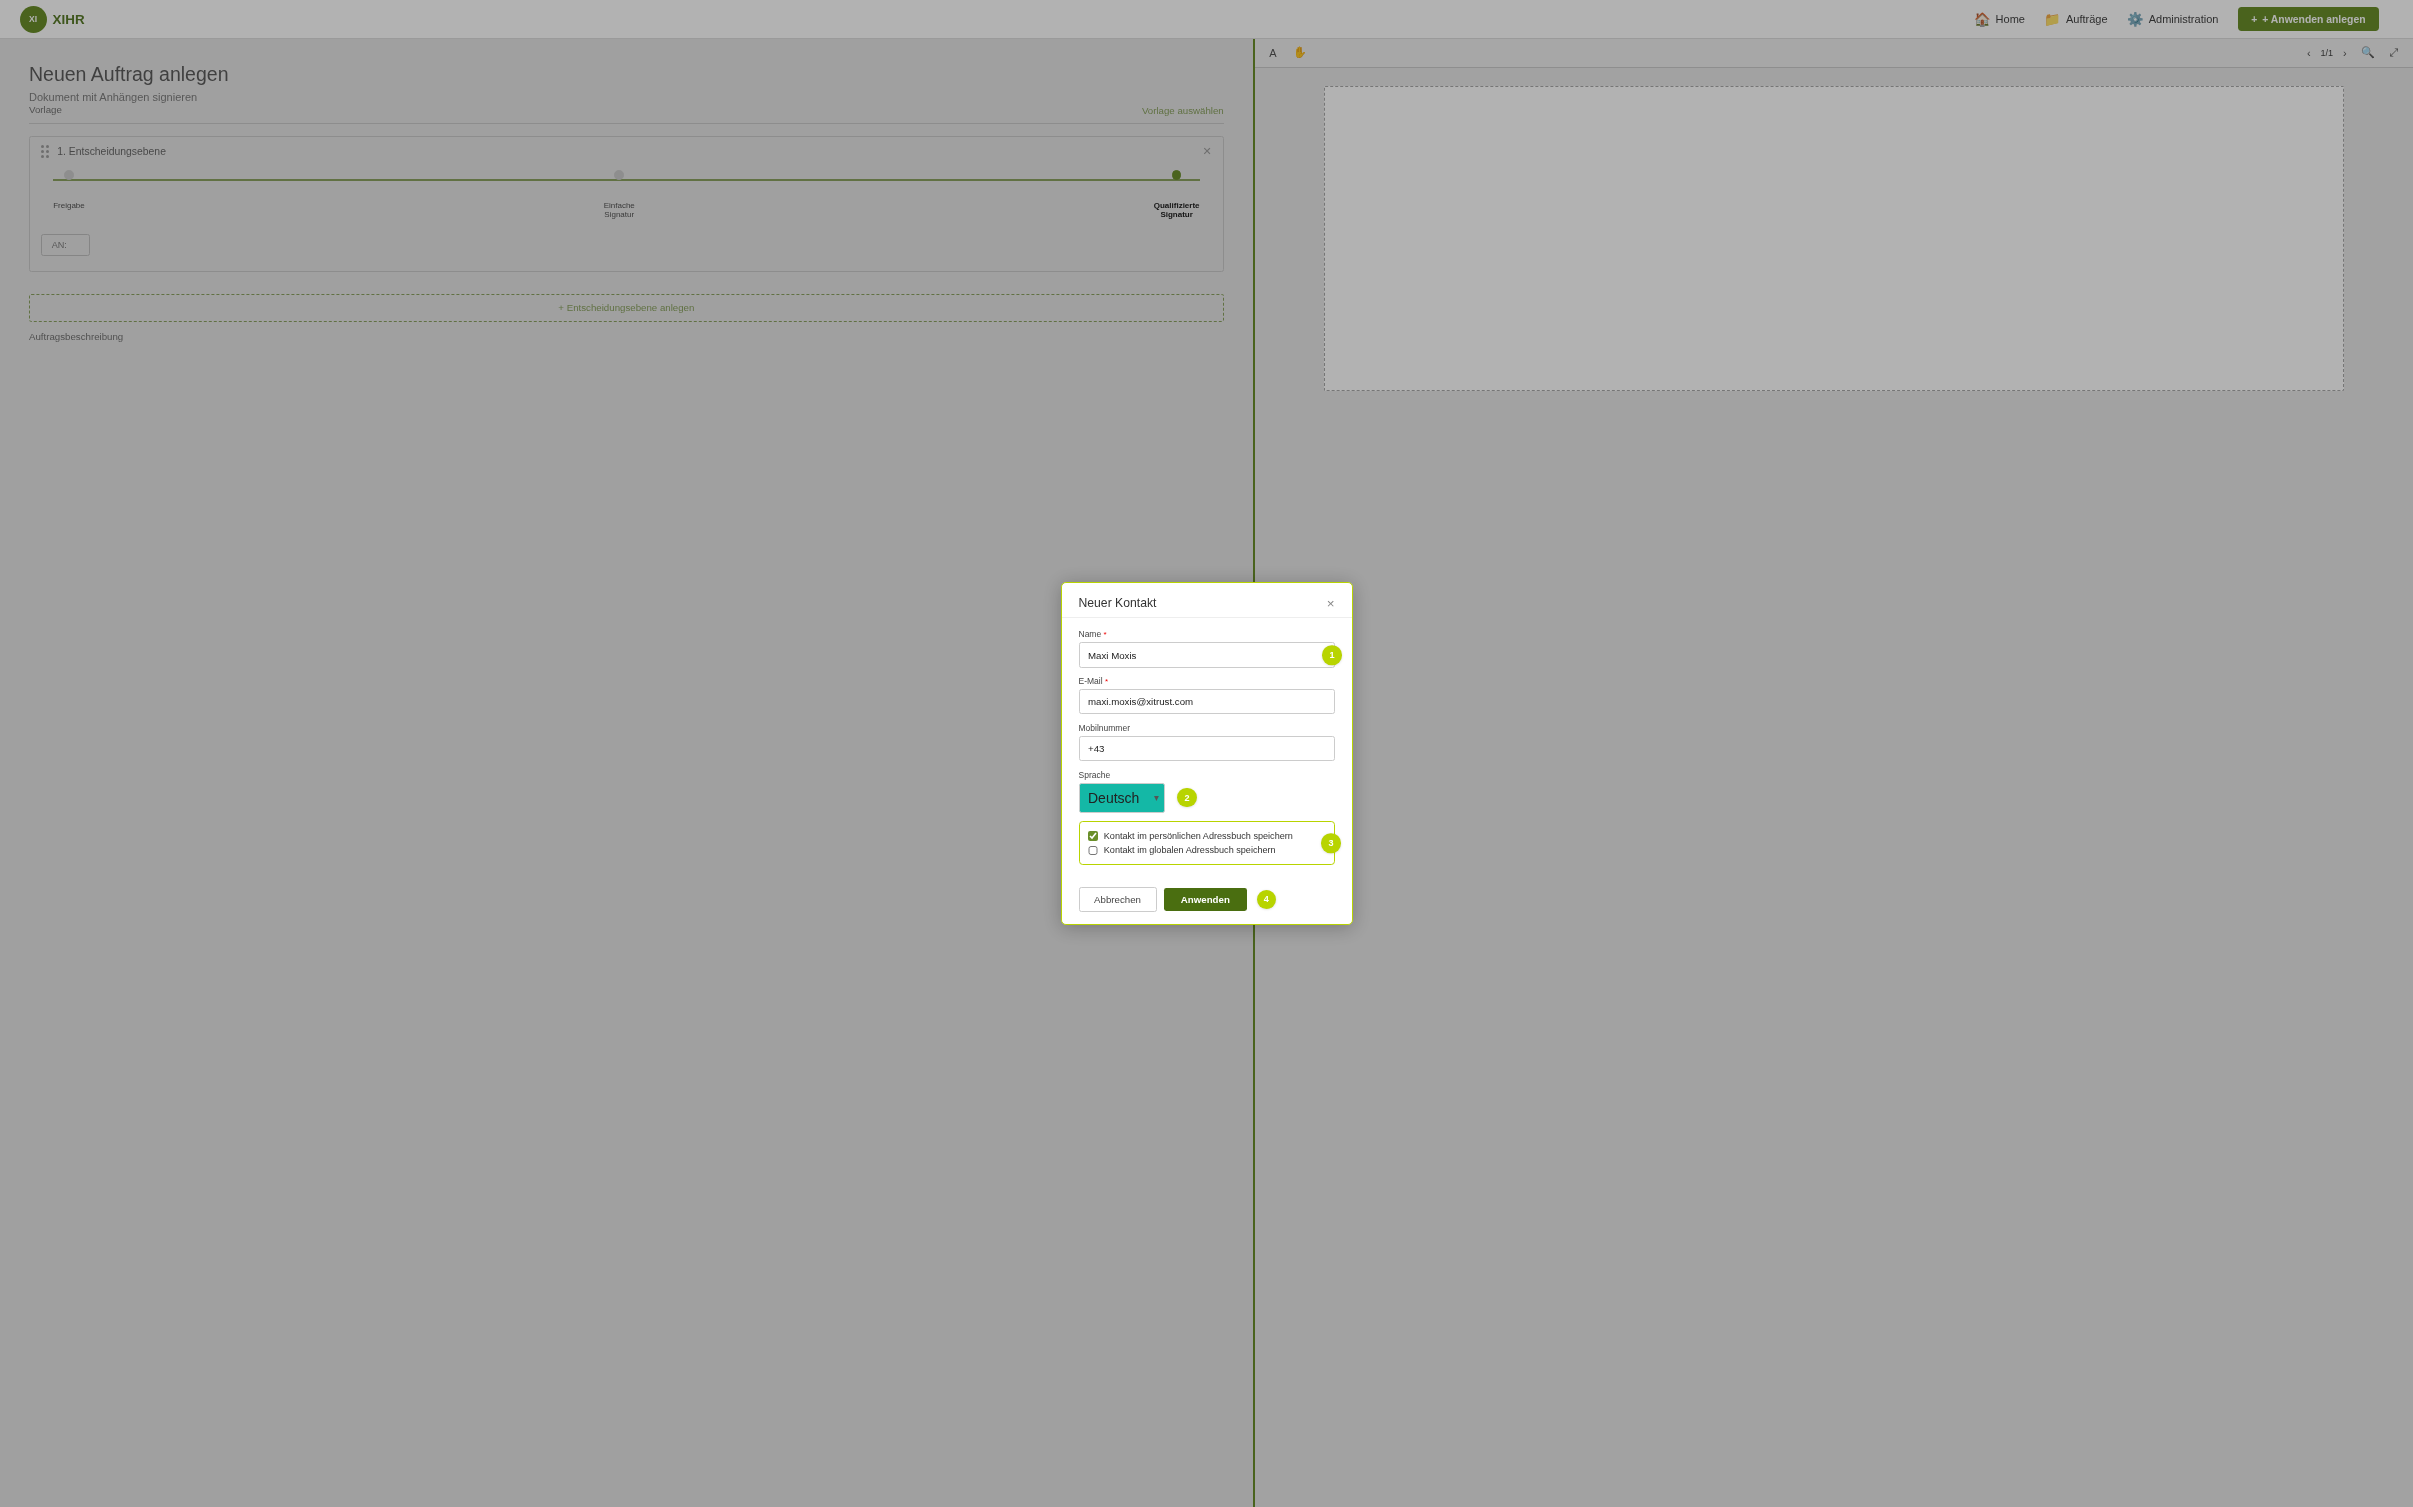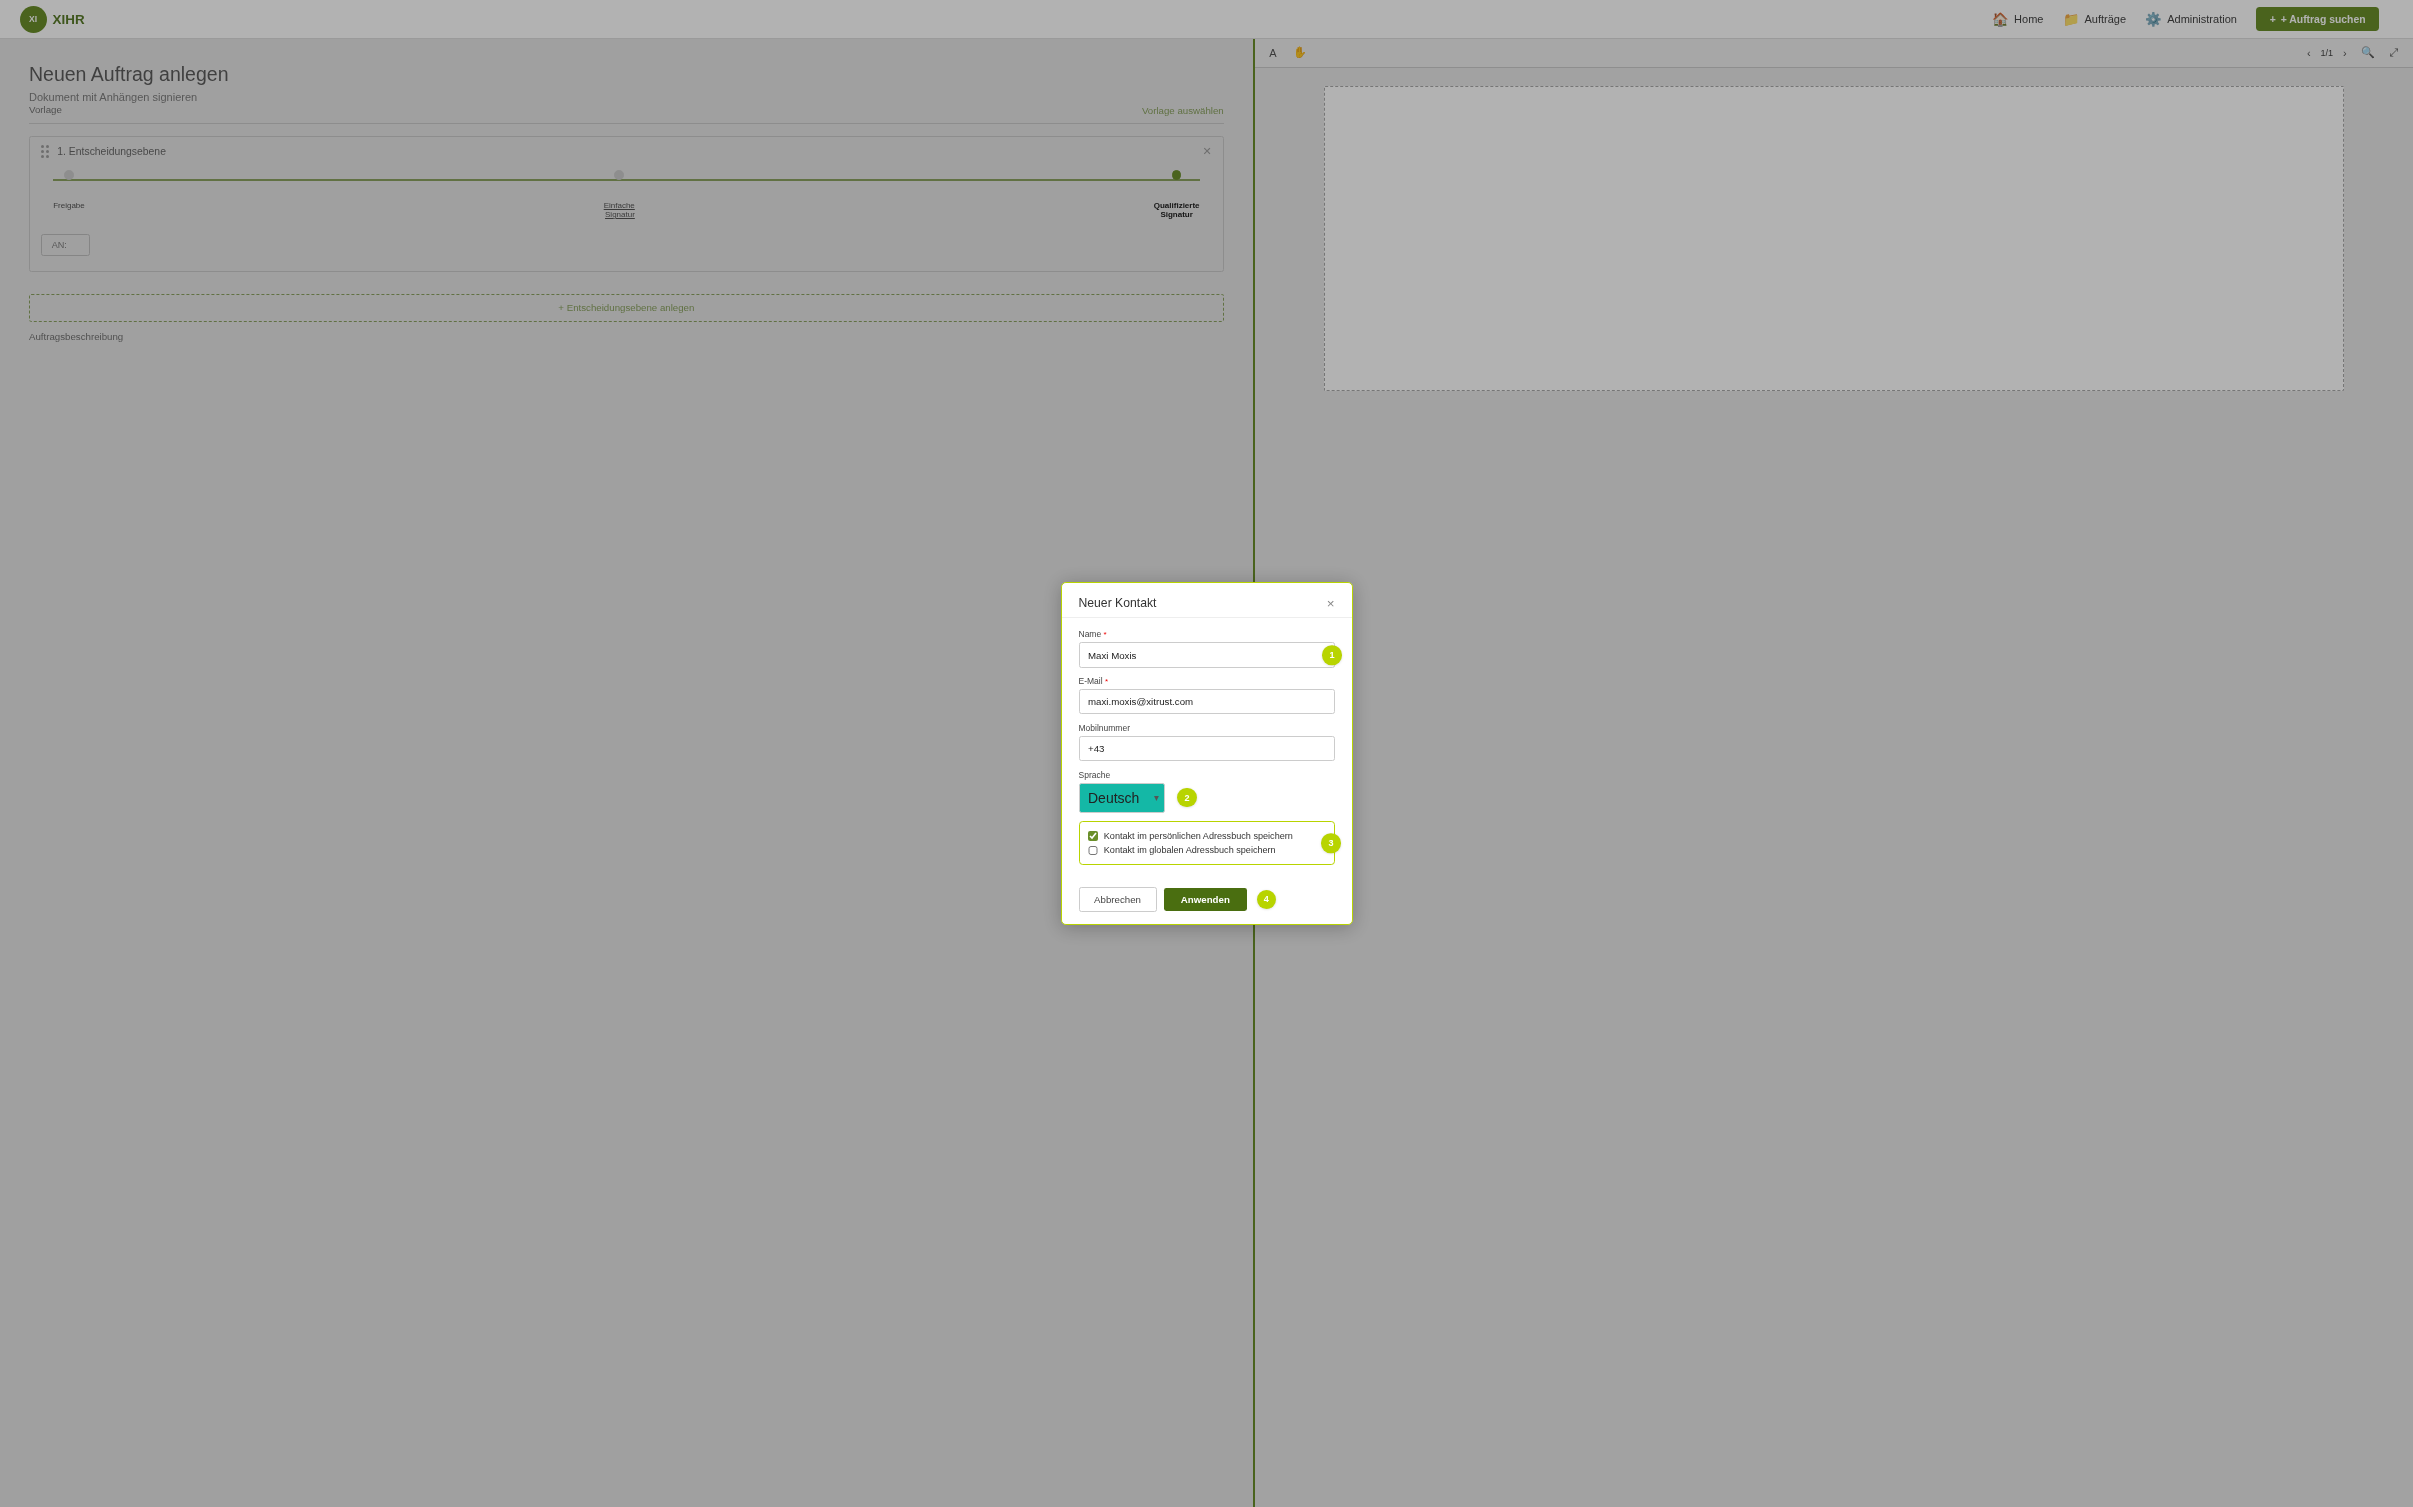--- a/index.html
+++ b/index.html
@@ -469,21 +469,21 @@
     <a class="nav-item">
       <span class="nav-icon">📁</span>
       <span>Aufträge</span>
     </a>
     <a class="nav-item">
       <span class="nav-icon">⚙️</span>
       <span>Administration</span>
     </a>
     <button class="btn-create">
       <span>+</span>
-      <span style="margin-left:0;">+ Auftrag suchen</span>
+      <span style="margin-left:0;">+ Anwenden anlegen</span>
     </button>
   </div>
 </nav>
 
 <div class="main-layout">
 
   <div class="left-panel">
     <div class="left-panel-overlay"></div>
 
     <h1 class="page-title">Neuen Auftrag anlegen</h1>
@@ -516,21 +516,21 @@
       <div style="position:relative; padding: 4.9px 12.2px 14.6px 12.2px;">
         <div style="position:absolute; top:13.4px; left:12.2px; right:12.2px; height:1.8px; background:#ccc;"></div>
         <div style="position:absolute; top:13.4px; left:12.2px; right:12.2px; height:1.8px; background:#6a8f2a;"></div>
         <div class="slider-points" style="display:flex; justify-content:space-between; position:relative;">
           <div class="slider-point">
             <div class="slider-dot" style="background:#ccc; border:1.2px solid #ccc; width:9.7px; height:9.7px; border-radius:50%;"></div>
             <span class="slider-label">Freigabe</span>
           </div>
           <div class="slider-point">
             <div class="slider-dot" style="background:#ccc; border:1.2px solid #ccc; width:9.7px; height:9.7px; border-radius:50%;"></div>
-            <span class="slider-label" style="text-align:right;text-decoration:underline;">Einfache<br>Signatur</span>
+            <span class="slider-label" style="text-align:center;">Einfache<br>Signatur</span>
           </div>
           <div class="slider-point">
             <div class="slider-dot active" style="background:#6a8f2a; border:1.2px solid #6a8f2a; width:9.7px; height:9.7px; border-radius:50%;"></div>
             <span class="slider-label bold" style="text-align:center; font-weight:bold;">Qualifizierte<br>Signatur</span>
           </div>
         </div>
       </div>
 
       <div class="an-row">
         <div class="an-box">

